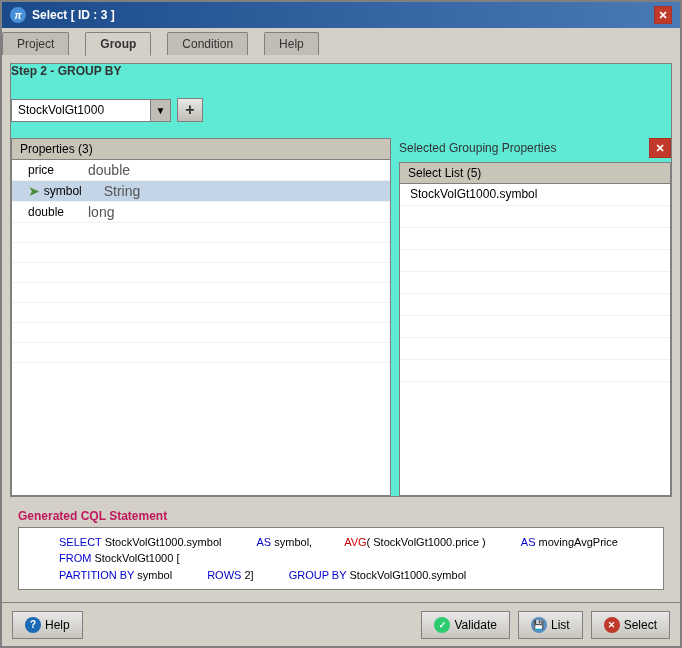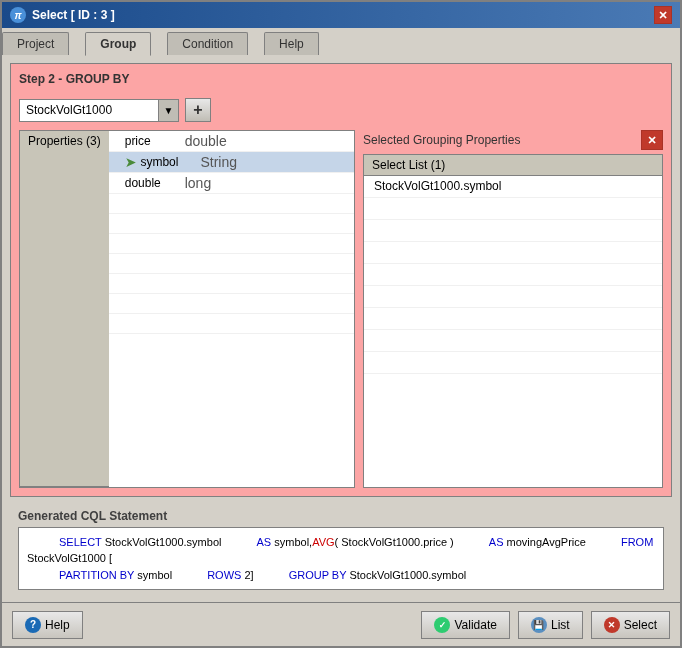--- a/index.html
+++ b/index.html
@@ -88,27 +88,27 @@
     }
     .main-content {
       flex: 1;
       background: #d4d0c8;
       padding: 8px;
       display: flex;
       flex-direction: column;
       gap: 8px;
     }
     .inner-panel {
-      background: #fca5a5;
-      border: 1px solid #808080;
-      padding: 8px;
-      flex: 1;
-      display: flex;
-      flex-direction: column;
-      gap: 8px;
+      background: #5eead4;
+      border: 1px solid #808080;
+      padding: 0;
+      flex: 1;
+      display: flex;
+      flex-direction: column;
+      gap: 16px;
     }
     .step-label {
       font-size: 12px;
       font-weight: bold;
       color: #333;
       margin-bottom: 4px;
     }
     .top-row {
       display: flex;
       align-items: center;
@@ -153,21 +153,21 @@
       color: #333;
     }
     .columns-area {
       display: flex;
       gap: 8px;
       flex: 1;
     }
     .left-panel {
       flex: 1;
       display: flex;
-      flex-direction: row;
+      flex-direction: column;
       border: 1px solid #808080;
     }
     .panel-header {
       background: #c8c5b8;
       padding: 3px 8px;
       font-size: 12px;
       border-bottom: 1px solid #808080;
       font-weight: normal;
     }
     .properties-list {
@@ -196,21 +196,21 @@
     }
     .prop-type {
       font-size: 14px;
       color: #555;
     }
     .prop-row-empty {
       min-height: 20px;
       border-bottom: 1px solid #f0f0f0;
     }
     .right-panel {
-      width: 300px;
+      width: 272px;
       display: flex;
       flex-direction: column;
     }
     .right-panel-header {
       display: flex;
       align-items: center;
       justify-content: space-between;
       margin-bottom: 4px;
     }
     .right-panel-title {
@@ -258,32 +258,32 @@
       border-bottom: 1px solid #f0f0f0;
     }
     .cql-section {
       background: #d4d0c8;
       padding: 4px 8px;
     }
     .cql-label {
       font-size: 12px;
       font-weight: bold;
       margin-bottom: 4px;
-      color: #404040;
+      color: #be185d;
     }
     .cql-box {
       background: white;
       border: 1px solid #808080;
       padding: 6px 8px;
       font-size: 11px;
       line-height: 1.5;
       min-height: 50px;
     }
     .cql-blue { color: #0000cc; margin-left: 32px; }
-    .cql-red { color: #cc0000; }
+    .cql-red { color: #cc0000; margin-left: 32px; }
     .footer {
       background: #d4d0c8;
       border-top: 1px solid #808080;
       padding: 6px 10px;
       display: flex;
       align-items: center;
       justify-content: space-between;
       flex-shrink: 0;
       height: 44px;
     }
@@ -380,21 +380,21 @@
             <div class="prop-row-empty"></div>
           </div>
         </div>
 
         <div class="right-panel">
           <div class="right-panel-header">
             <span class="right-panel-title">Selected Grouping Properties</span>
             <div class="remove-btn">✕</div>
           </div>
           <div class="select-list-panel">
-            <div class="select-list-header">Select List (1)</div>
+            <div class="select-list-header">Select List (5)</div>
             <div class="select-list-body">
               <div class="select-item">StockVolGt1000.symbol</div>
               <div class="select-item-empty"></div>
               <div class="select-item-empty"></div>
               <div class="select-item-empty"></div>
               <div class="select-item-empty"></div>
               <div class="select-item-empty"></div>
               <div class="select-item-empty"></div>
               <div class="select-item-empty"></div>
               <div class="select-item-empty"></div>

